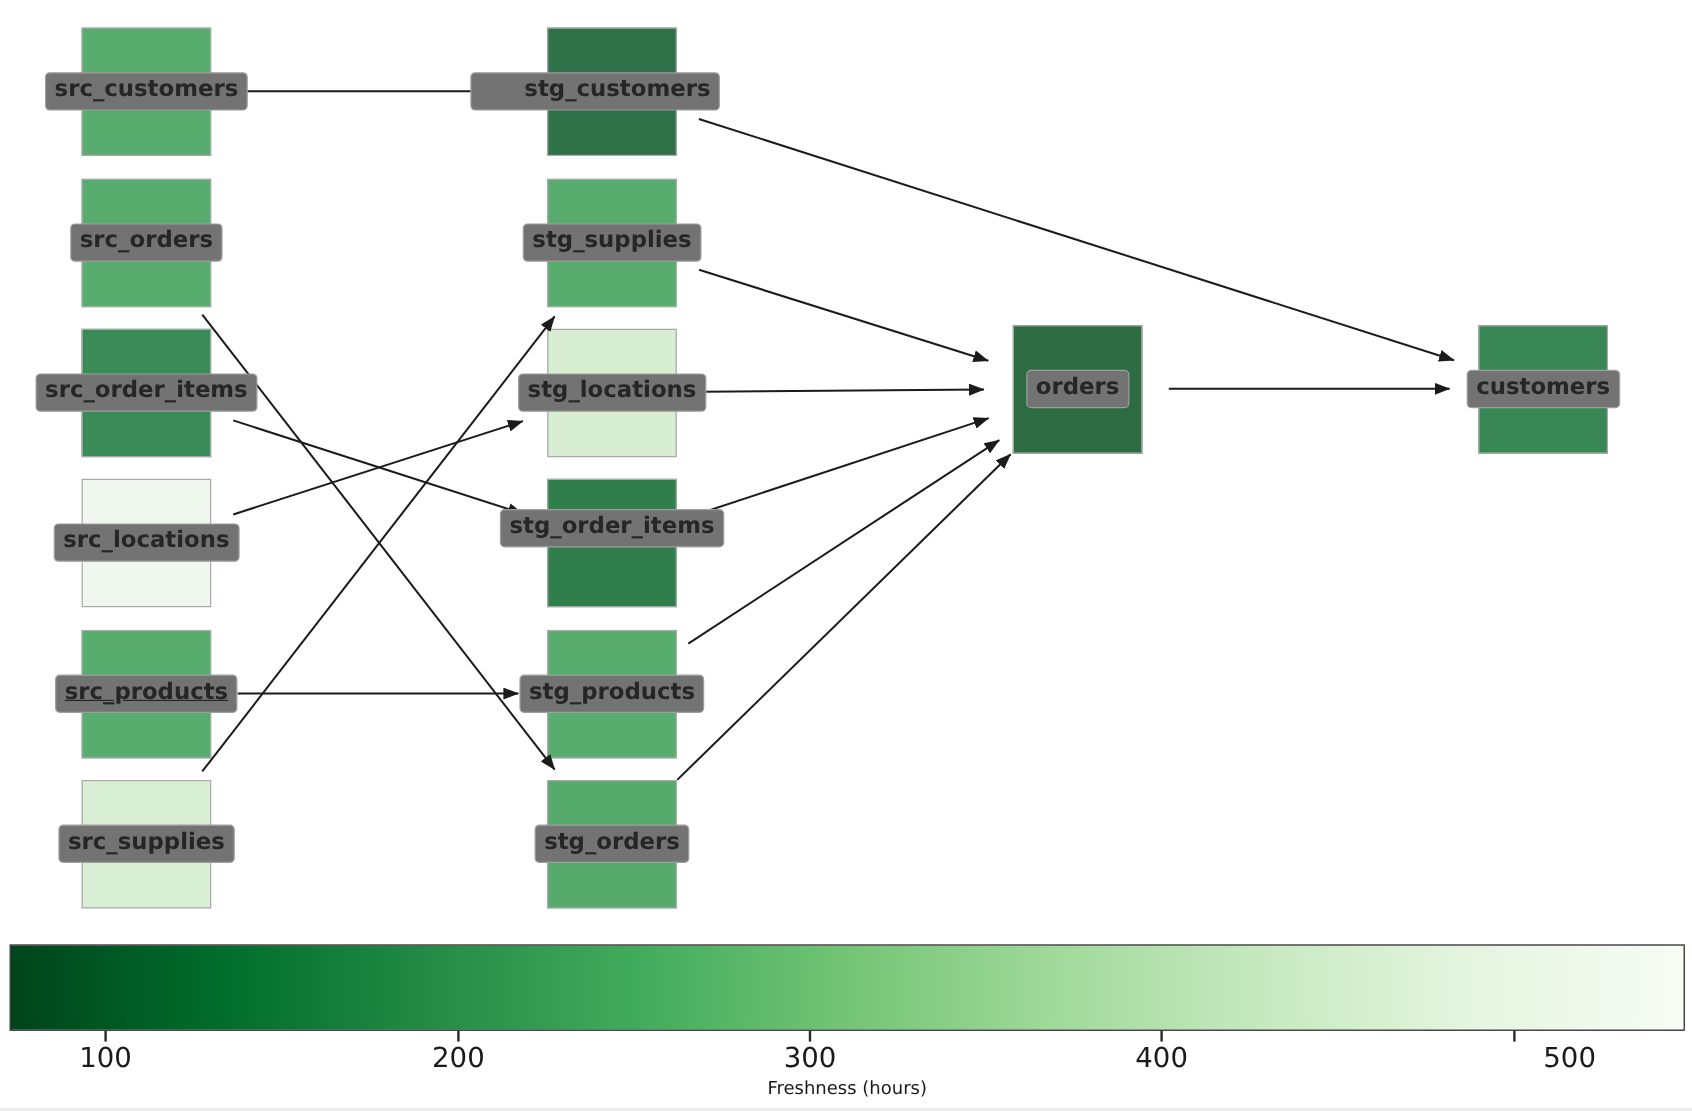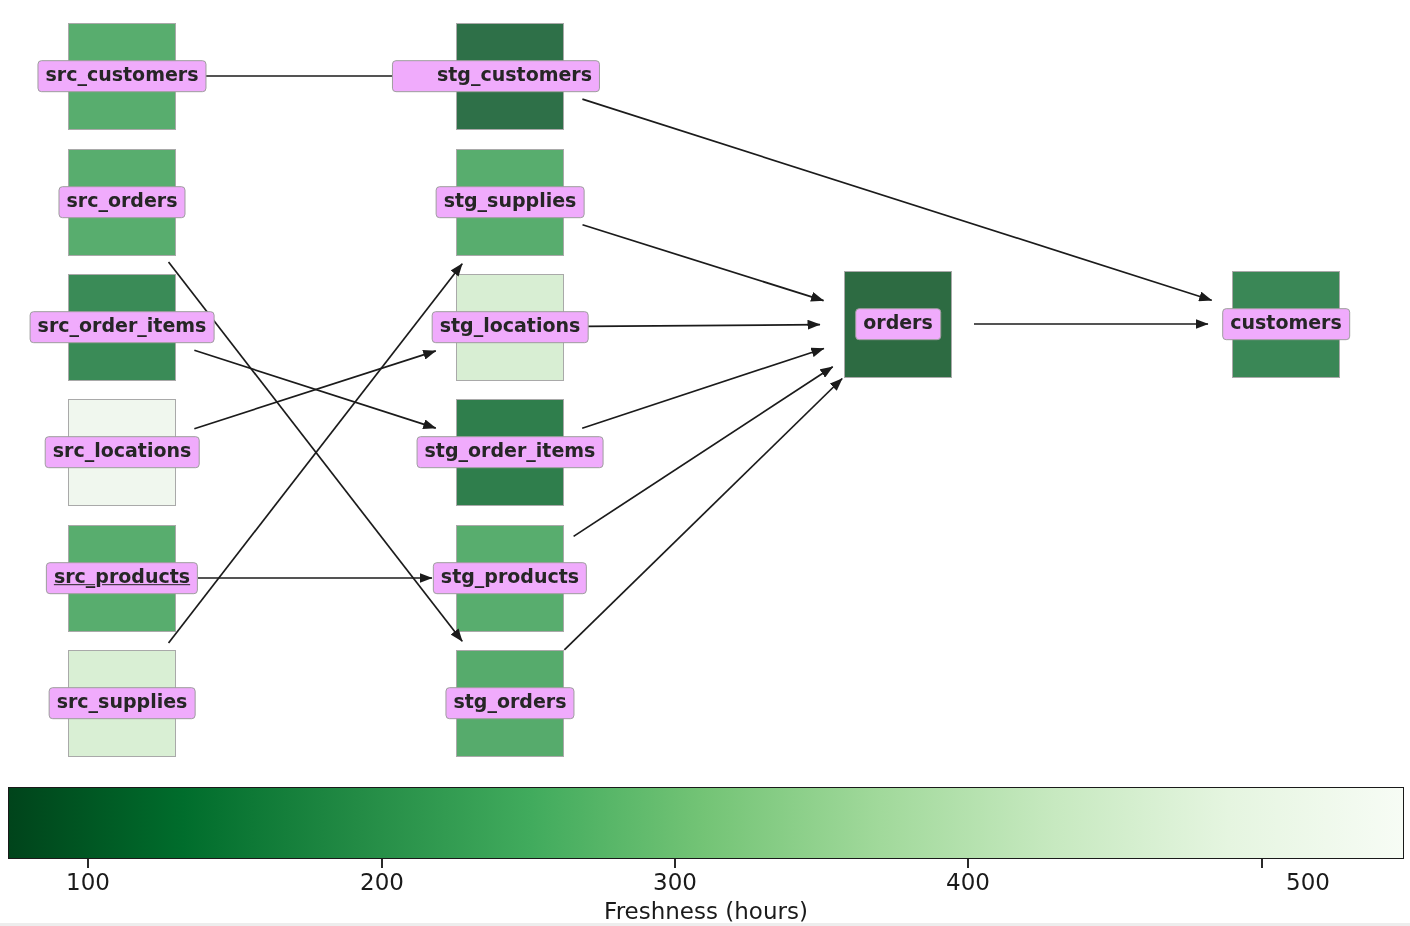--- a/index.html
+++ b/index.html
@@ -16,21 +16,21 @@
     overflow: hidden;
   }
   .node-rect {
     position: absolute;
     box-sizing: border-box;
     border: 1.6px solid #a9a9a9;
   }
   .node-label {
     position: absolute;
     transform: translate(-50%, -50%);
-    background: #f0abfc;
+    background: #737373;
     border: 1.4px solid #9e9e9e;
     border-radius: 4px;
     padding: 1px 7px 3px 7px;
     font-size: 19px;
     font-weight: bold;
     color: #262626;
     white-space: nowrap;
     line-height: 1.35;
     z-index: 3;
   }
@@ -54,21 +54,21 @@
   .cbar-tick-label {
     position: absolute;
     transform: translateX(-50%);
     font-size: 23px;
     color: #1a1a1a;
     white-space: nowrap;
   }
   #cbar-axis-label {
     position: absolute;
     transform: translateX(-50%);
-    font-size: 23px;
+    font-size: 15px;
     color: #1a1a1a;
     white-space: nowrap;
   }
   #bottom-edge {
     position: absolute;
     left: 0;
     bottom: 0;
     width: 100%;
     height: 3px;
     background: #ededed;
@@ -117,21 +117,21 @@
   <div id="node-labels">
       <div class="node-label" style="left: 122px; top: 76px;">src_customers</div>
       <div class="node-label" style="left: 122px; top: 202px;">src_orders</div>
       <div class="node-label" style="left: 122px; top: 327px;">src_order_items</div>
       <div class="node-label" style="left: 122px; top: 452px;">src_locations</div>
       <div class="node-label" style="left: 122px; top: 578px; text-decoration: underline;">src_products</div>
       <div class="node-label" style="left: 122px; top: 703px;">src_supplies</div>
       <div class="node-label" style="left: 496px; top: 76px; padding-left: 44px;">stg_customers</div>
       <div class="node-label" style="left: 510px; top: 202px;">stg_supplies</div>
       <div class="node-label" style="left: 510px; top: 327px;">stg_locations</div>
-      <div class="node-label" style="left: 510px; top: 452px;">stg_order_items</div>
+      <div class="node-label" style="left: 510px; top: 440px;">stg_order_items</div>
       <div class="node-label" style="left: 510px; top: 578px;">stg_products</div>
       <div class="node-label" style="left: 510px; top: 703px;">stg_orders</div>
       <div class="node-label" style="left: 898px; top: 324px;">orders</div>
       <div class="node-label" style="left: 1286px; top: 324px;">customers</div>
     </div>
 
   <div id="colorbar" style="left: 8px; top: 787px; width: 1396px; height: 72px; background: linear-gradient(to right, rgb(0, 68, 27), rgb(0, 109, 44), rgb(35, 139, 69), rgb(65, 171, 93), rgb(116, 196, 118), rgb(161, 217, 155), rgb(199, 233, 192), rgb(229, 245, 224), rgb(247, 252, 245));"></div>
   <div id="cbar-ticks">
       <div class="cbar-tick" style="left: 87.1908px; top: 859px;"></div>
       <div class="cbar-tick-label" style="left: 87.9908px; top: 869px;">100</div>

